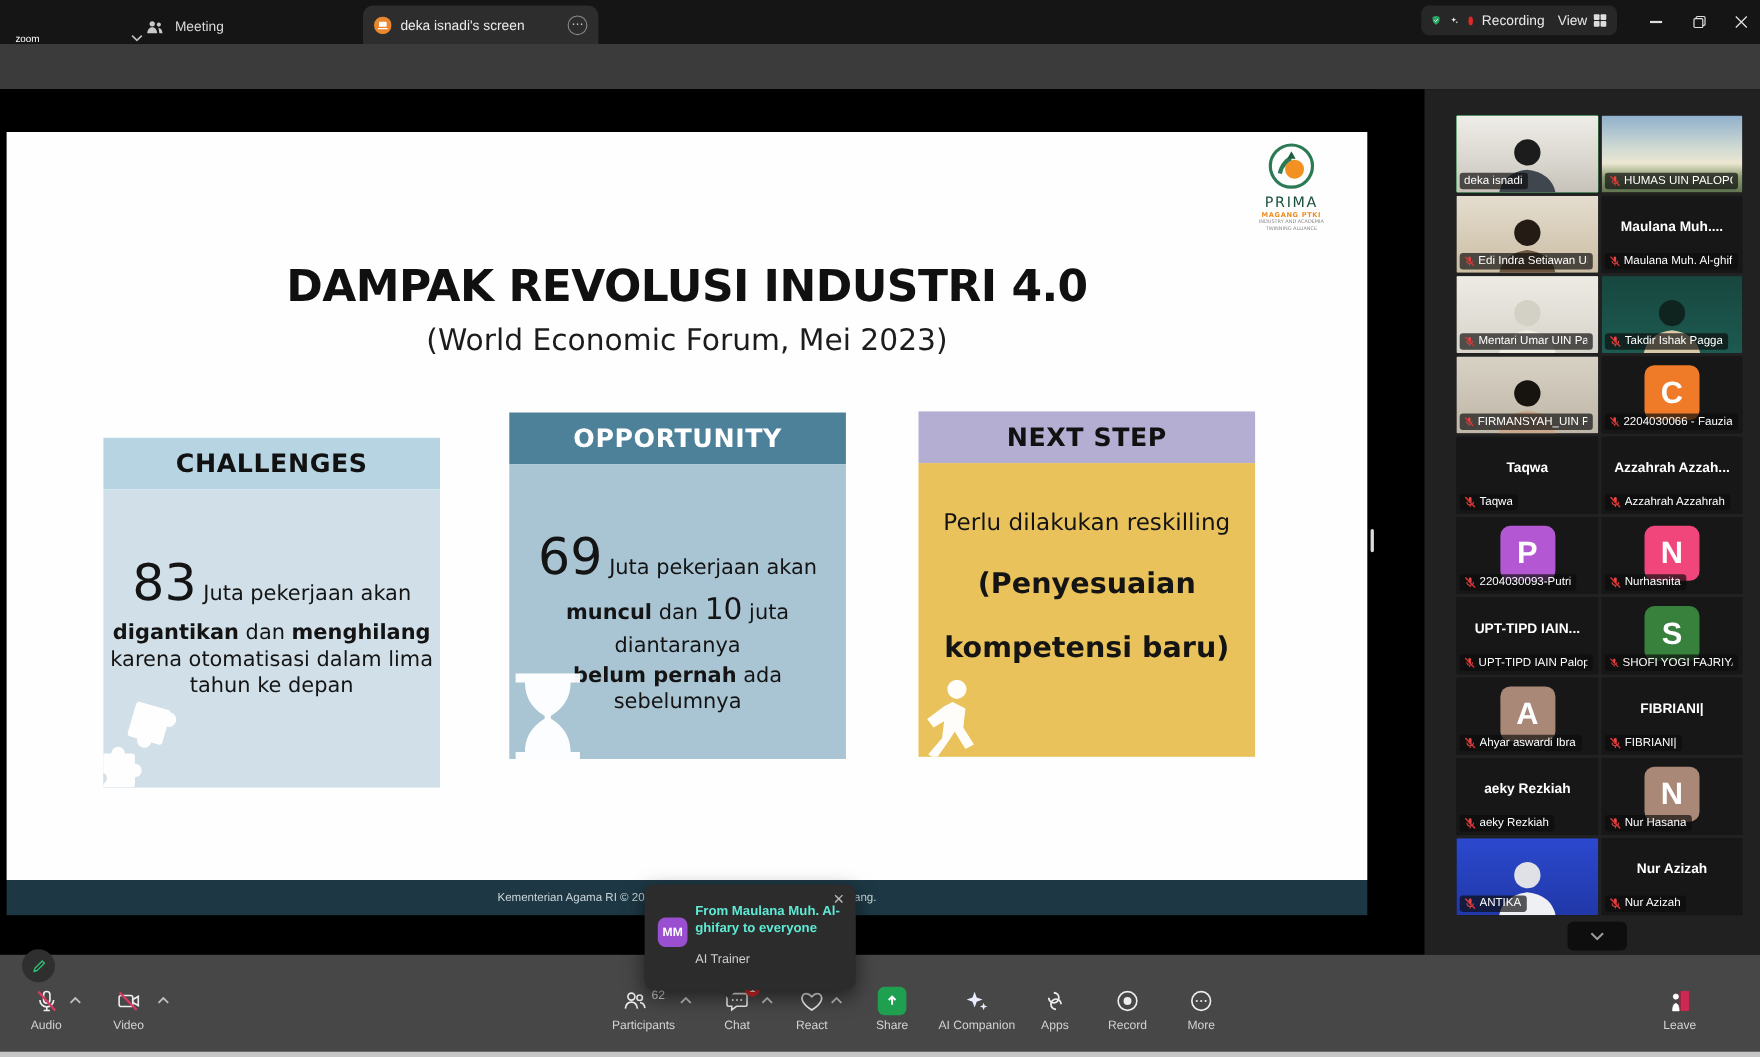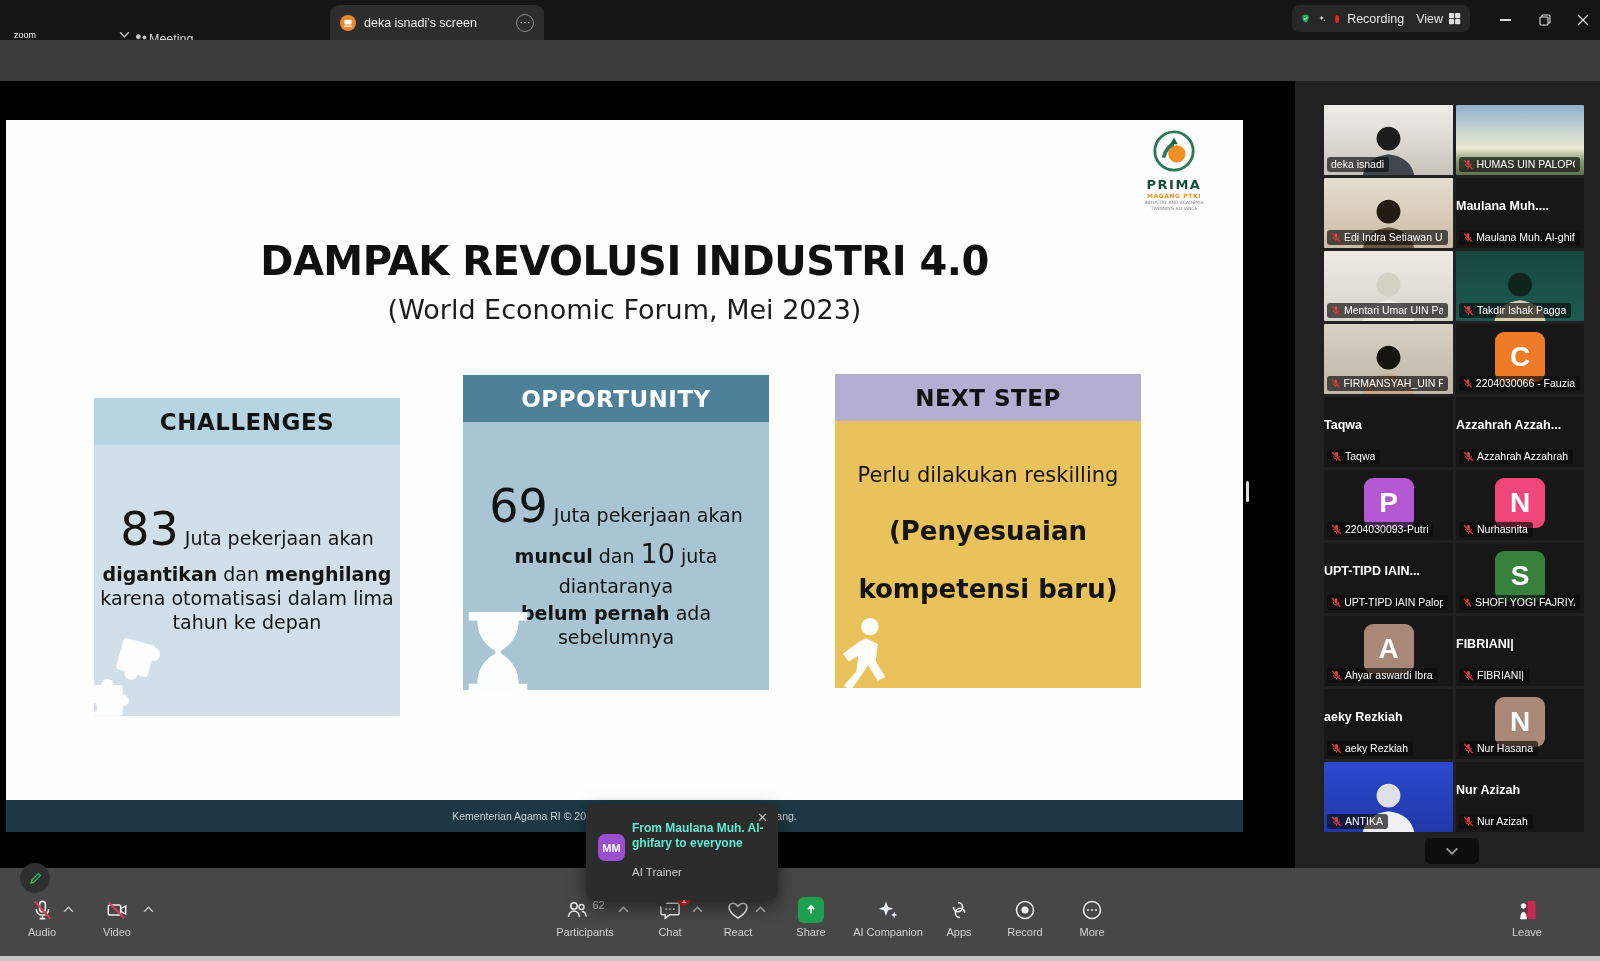--- a/index.html
+++ b/index.html
@@ -6,21 +6,21 @@
   html,body { width:1600px; height:961px; background:#000; overflow:hidden;
     font-family:"Liberation Sans", sans-serif; }
   .screen { position:relative; width:1600px; height:961px; background:#000; }
   .abs { position:absolute; }
 
   
   .tabbar { left:0; top:0; width:1600px; height:40px; background:#151515; }
   .brand { left:13px; top:3px; height:34px; display:flex; align-items:flex-start; gap:26px; color:#fff;margin-top:28px; }
   .zlogo { display:block; font-size:9px; line-height:9px; margin-left:1px; color:#fff; }
   .wname { display:block; font-size:15px; font-weight:700; line-height:16px; color:#fff; }
-  .tab-meeting { left:132px; top:15px; height:48px; display:flex; align-items:center; gap:0;
+  .tab-meeting { left:132px; top:0; height:48px; display:flex; align-items:center; gap:10px;
     color:#d9d9d9; font-size:12.5px; cursor:pointer; }
   .tab-active { left:330px; top:5px; width:214px; height:35px; background:#2d2d2d;
     border-radius:9px 9px 0 0; display:flex; align-items:center; gap:8px; padding:0 10px;
     color:#ececec; font-size:12.5px; cursor:pointer; }
   .tab-active .ttl { flex:1; white-space:nowrap; overflow:hidden; }
   .tab-more { width:18px; height:18px; border:1px solid #8a8a8a; border-radius:50%;
     color:#cfcfcf; font-size:11px; line-height:15px; text-align:center; }
   .statuspill { left:1292px; top:5px; height:27px; width:178px; background:#272727; border-radius:7px;
     display:flex; align-items:center; gap:8px; padding:0 9px; color:#e8e8e8; font-size:12.5px; }
   .recdot { width:8px; height:8px; border-radius:50%; background:#e02828; }
@@ -34,21 +34,21 @@
   .sharearea { left:0; top:81px; width:1252px; height:787px; background:#000; }
   .slide { left:6px; top:120px; width:1237px; height:680px; background:#fefefe; }
   .sfooter { left:6px; top:800px; width:1237px; height:32px; background:#1d3844;
     display:flex; align-items:center; justify-content:center; color:#c9d4d9; font-size:10.5px; }
   .bottomstrip { left:0; top:956px; width:1600px; height:5px; background:#c6c6c6; }
   .handle { left:1246px; top:481px; width:3px; height:21px; background:#dcdcdc; border-radius:2px; cursor:col-resize; }
 
   
   .slide { font-family:"DejaVu Sans", sans-serif; }
   .plogo { right:32px; top:8px; width:74px; text-align:center; }
-  .lg1 { font-size:13px; font-weight:700; color:#174f38; letter-spacing:1.5px; line-height:14px; }
+  .lg1 { font-size:13px; font-weight:400; color:#174f38; letter-spacing:1.5px; line-height:14px; }
   .lg2 { font-size:6px; font-weight:700; color:#ef8c1f; letter-spacing:.6px; line-height:8px; }
   .lg3 { font-size:4.5px; color:#8a8a8a; line-height:6px; }
   .stitle { left:0; top:118px; width:1237px; text-align:center; font-size:40px; font-weight:700;
     color:#101010; letter-spacing:-.5px; }
   .ssub { left:0; top:174px; width:1237px; text-align:center; font-size:27px; color:#1c1c1c; }
   .card { width:306px; }
   .card-h { height:47px; display:flex; align-items:center; justify-content:center;
     font-size:23px; font-weight:700; letter-spacing:.5px; }
   .card-b { position:relative; height:calc(100% - 47px); text-align:center; color:#141414; overflow:hidden; }
   #card-0 { left:88px; top:257px; height:318px; }
@@ -68,21 +68,21 @@
 
   
   .sidebar { left:1252px; top:81px; width:348px; height:787px; background:#212121;margin-left:43px; }
   #pgrid { position:absolute; left:29px; top:24px; display:grid;
     grid-template-columns:129px 128px; grid-auto-rows:70px; gap:3px; }
   .tile { position:relative; background:#171717; overflow:hidden; border-radius:1px; cursor:pointer; }
   .tile.active { outline:2.5px solid #35c85e; outline-offset:-2.5px; }
   .vid { position:absolute; inset:0; }
   .sil { position:absolute; left:0; bottom:0; width:100%; height:92%; }
   .dname { position:absolute; left:0; top:40%; transform:translateY(-50%); width:100%;
-    text-align:left; color:#fff; font-weight:700; font-size:12.5px; white-space:nowrap; overflow:hidden; }
+    text-align:center; color:#fff; font-weight:700; font-size:12.5px; white-space:nowrap; overflow:hidden; }
   .avatar { position:absolute; left:50%; top:50%; transform:translate(-50%,-54%);
     width:50px; height:50px; border-radius:9px; display:flex; align-items:center; justify-content:center;
     color:#fff; font-size:28px; font-weight:700; }
   .pill { position:absolute; left:3px; bottom:3px; max-width:121px; display:inline-flex; align-items:center;
     gap:3px; background:rgba(12,12,12,.68); border-radius:3px; padding:1.5px 5px 2px 4px; }
   .pname { color:#fff; font-size:10.5px; white-space:nowrap; overflow:hidden; }
   .collapse { left:130px; top:757px; width:54px; height:26px; background:#0e0e0e; border-radius:5px;
     display:flex; align-items:center; justify-content:center; cursor:pointer; }
 
   

